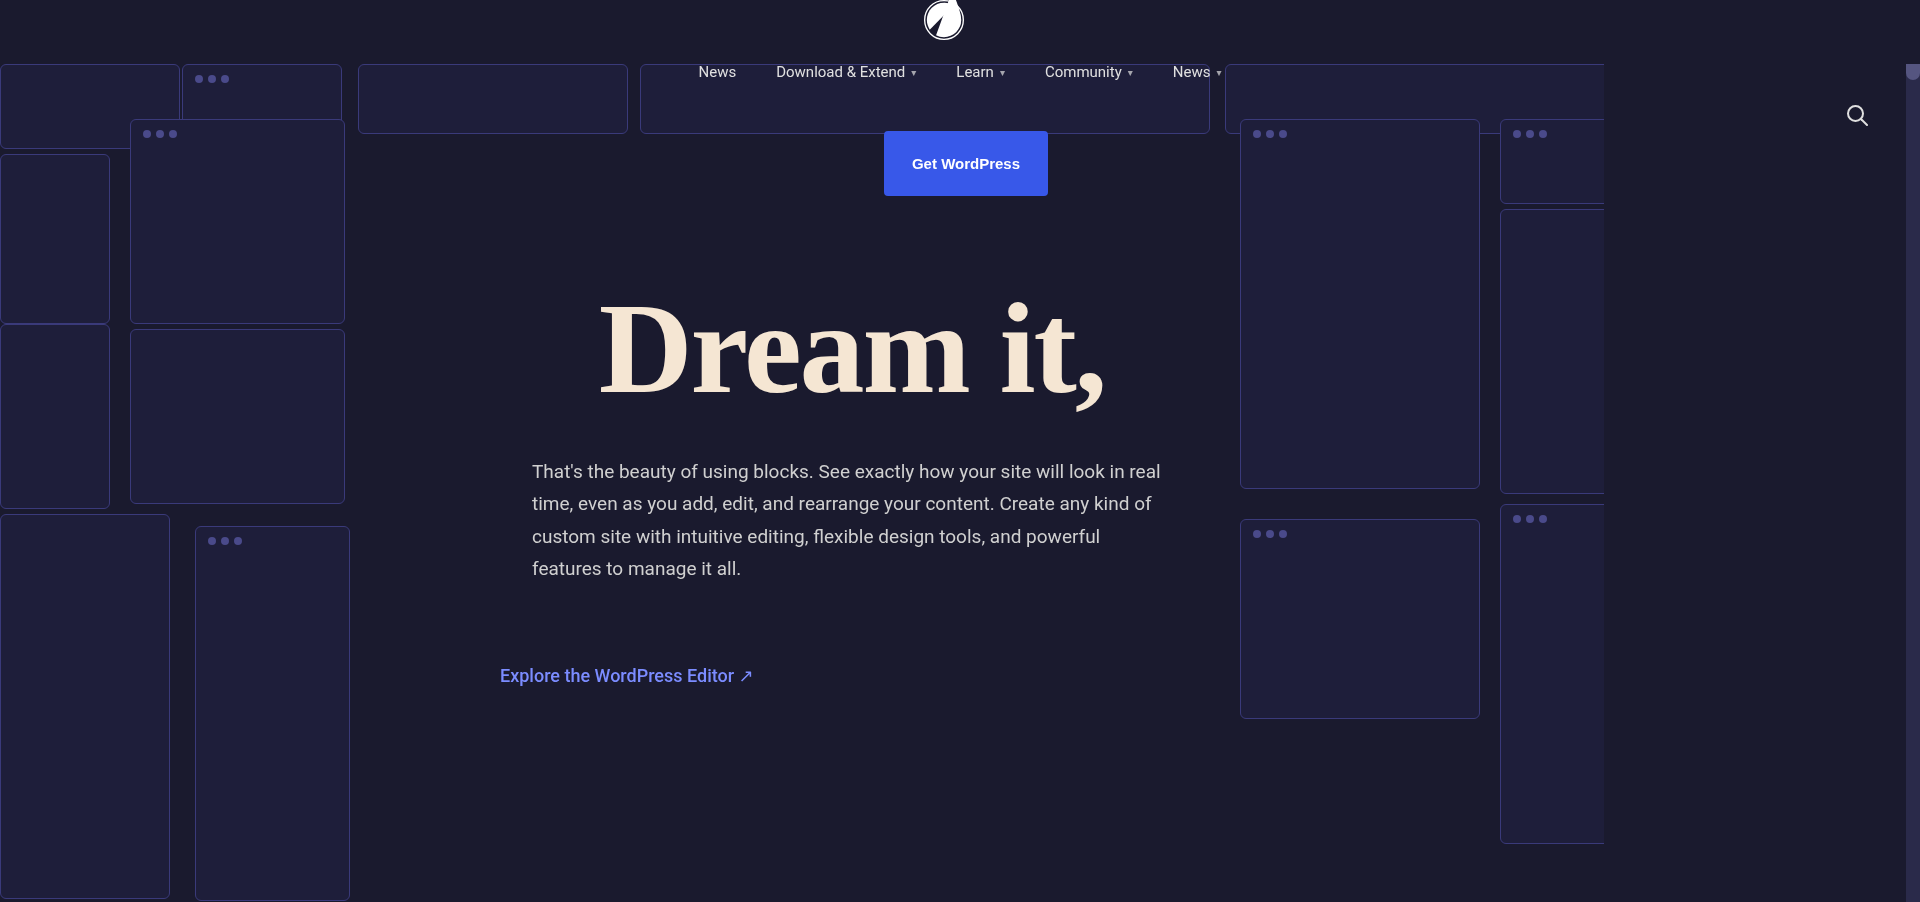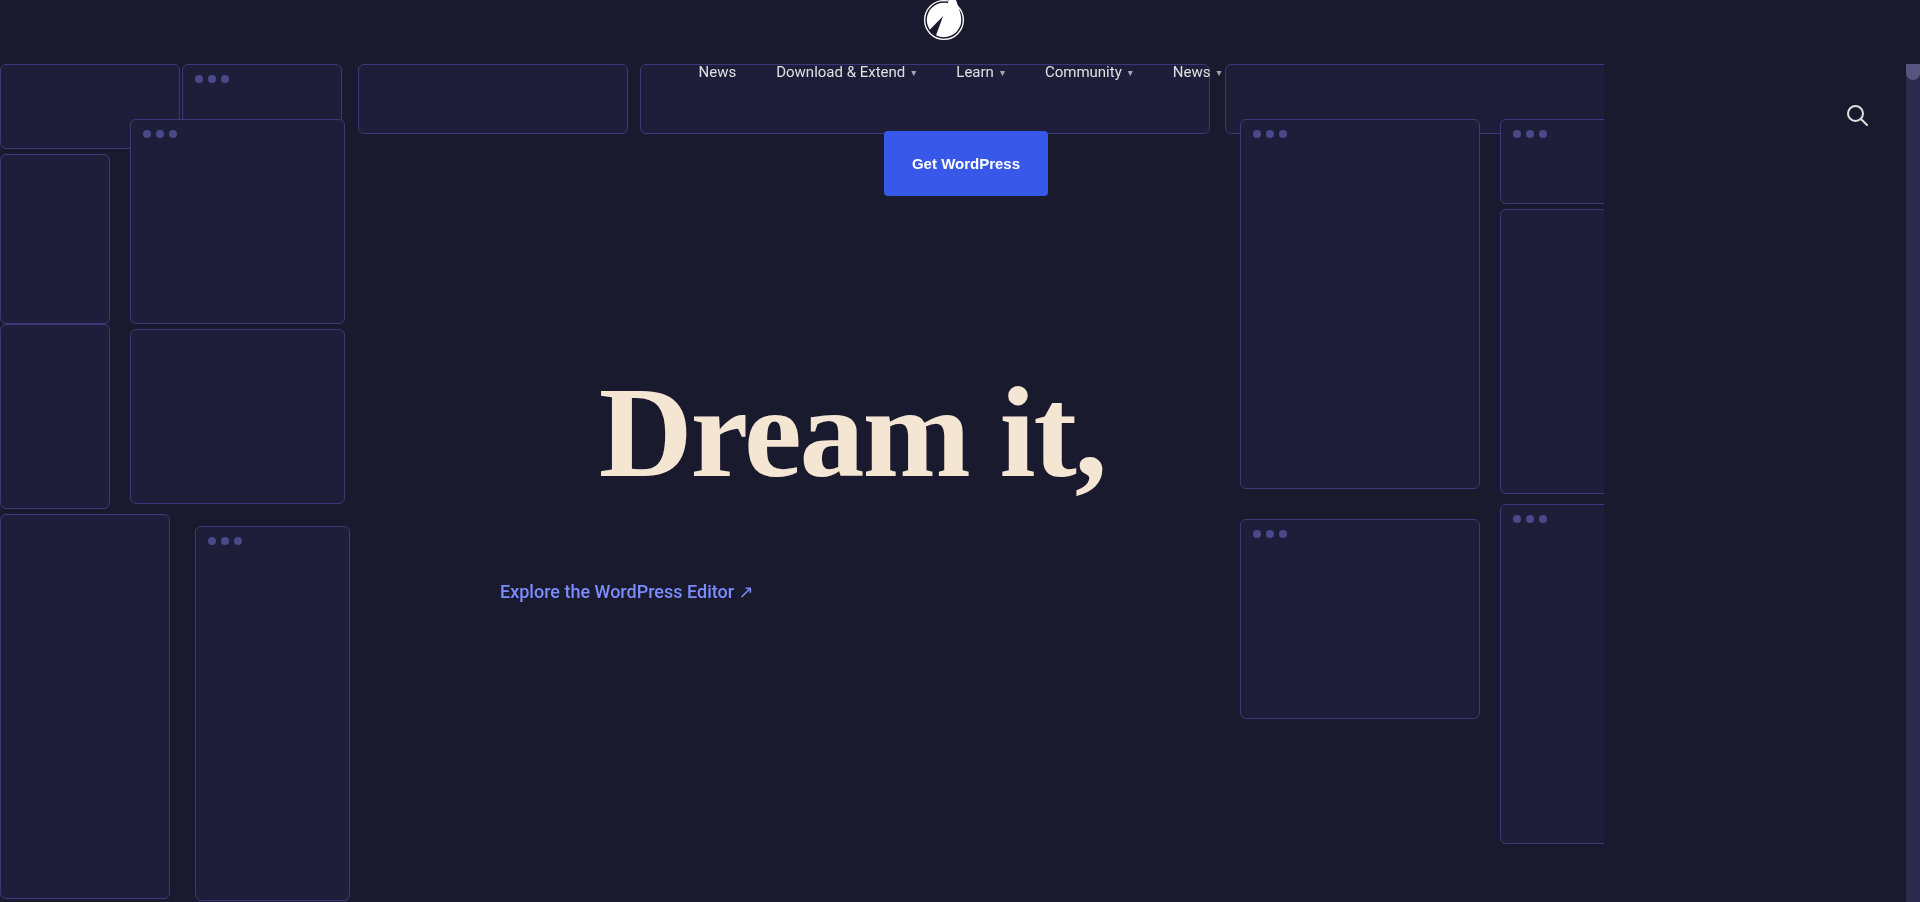--- a/index.html
+++ b/index.html
@@ -328,19 +328,20 @@
           <div class="dot"></div>
           <div class="dot"></div>
         </div>
     </div>
   </div>
 
   <div class="hero-content">
     <h1 class="hero-headline">
       <span>Dream it,</span><br>
     </h1>
+    <p class="hero-subtext">That's the beauty of using blocks. See exactly how your site will look in real time, even as you add, edit, and rearrange your content. Create any kind of custom site with intuitive editing, flexible design tools, and powerful features to manage it all.</p>
     <a class="hero-link" href="#">Explore the WordPress Editor ↗</a>
   </div>
 </div>
 
 <div class="scrollbar">
   <div class="scrollbar-thumb"></div>
 </div>
 
 </body></html>

